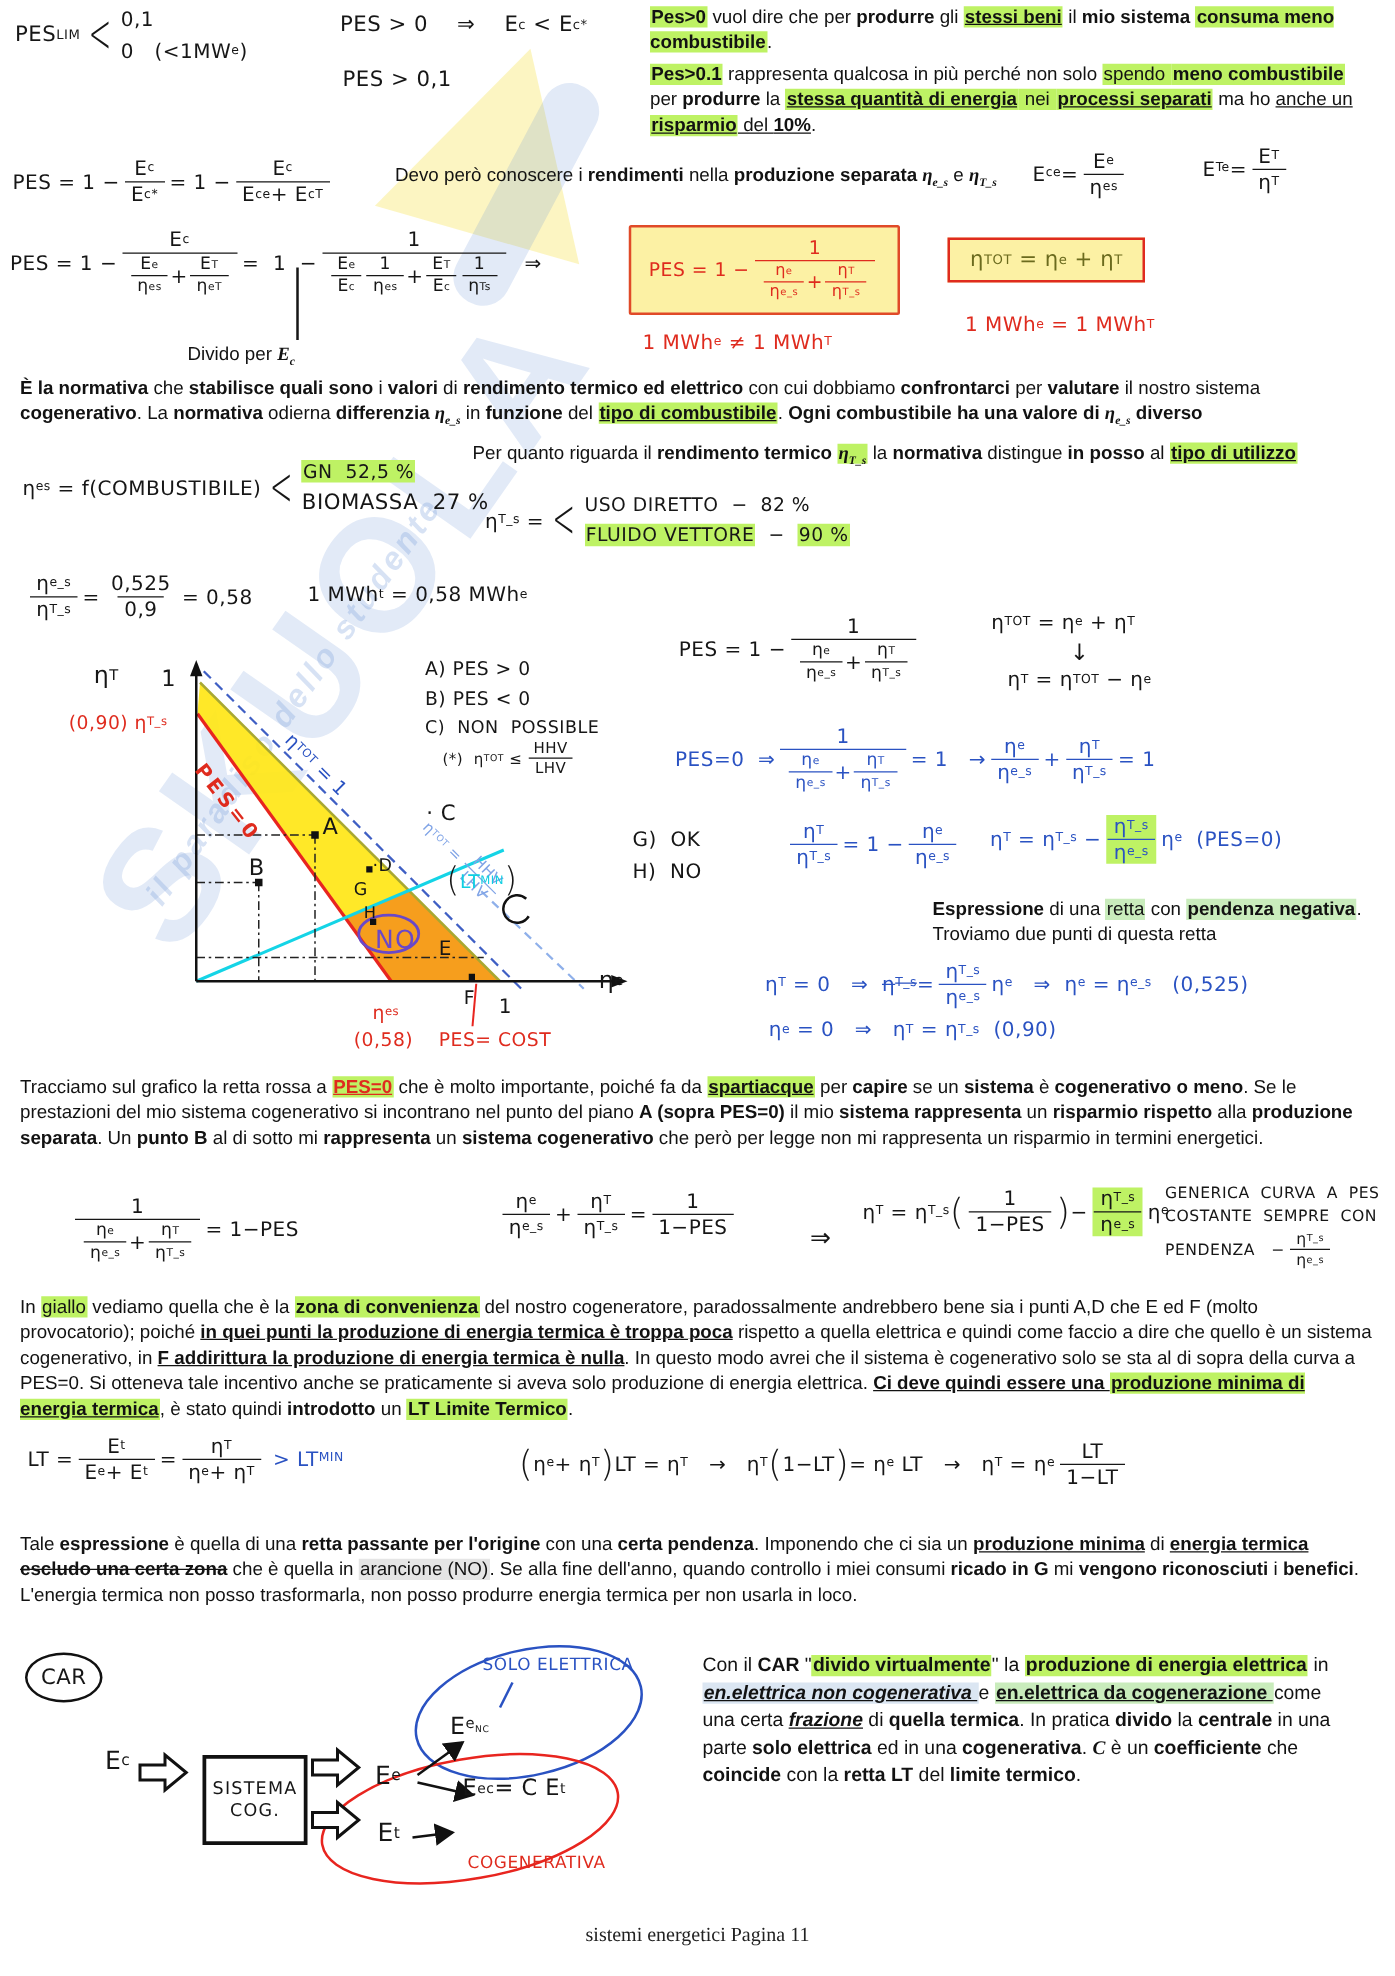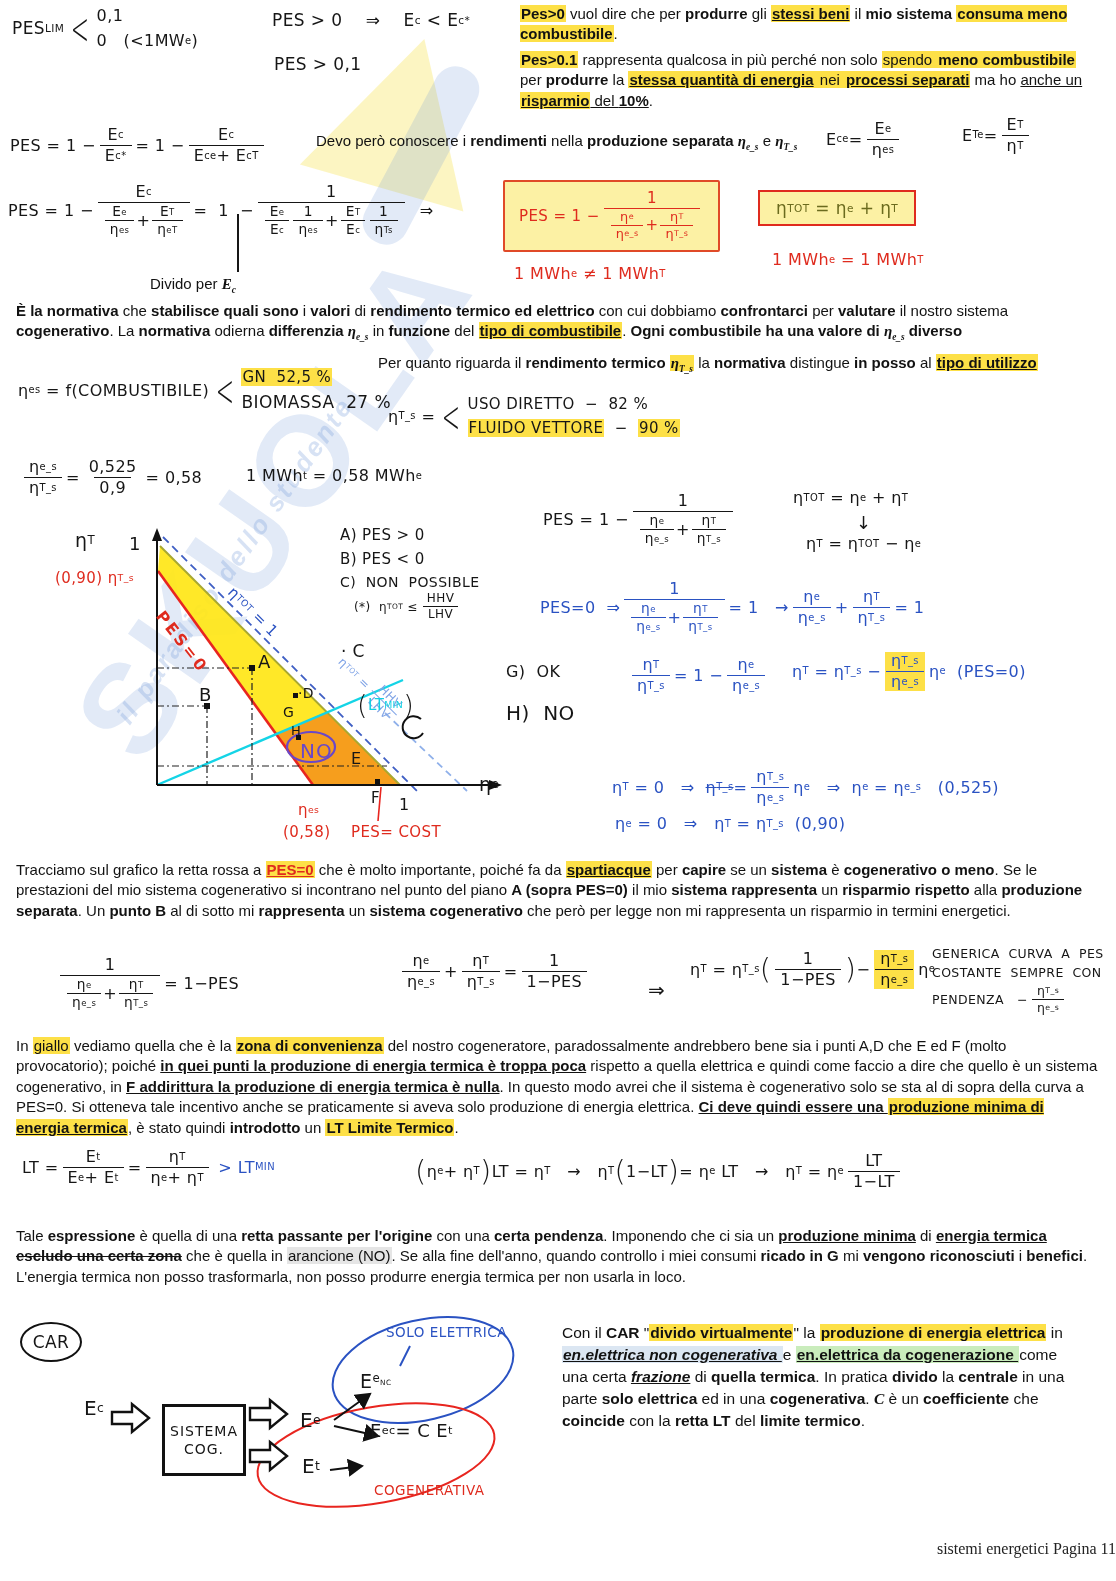--- a/index.html
+++ b/index.html
@@ -16,21 +16,21 @@
   .wm-tag{font-size:26px;font-weight:600;color:rgba(110,150,215,.28);letter-spacing:3px;
           transform:rotate(-55deg);transform-origin:left top;white-space:nowrap;font-style:italic;}
   
   .typed{font-size:15px;line-height:1.36;color:#121212;z-index:2;}
   .nowrap{white-space:nowrap;}
   .b{font-weight:700;}
   .u{text-decoration:underline;}
   .st{text-decoration:line-through;}
   .i{font-style:italic;}
   .math{font-family:"Liberation Serif",serif;font-style:italic;font-weight:600;}
-  .hl-y{background:#fde047;padding:0 1px;}
+  .hl-y{background:#bef264;padding:0 1px;}
   .hl-g{background:#c9ecbc;padding:0 1px;}
   .hl-o{background:#e5e5e5;padding:0 1px;}
   .hl-gray{background:#dbe6f2;padding:0 1px;}
   
   .hw{font-family:"DejaVu Sans",sans-serif;font-size:16px;color:#161616;letter-spacing:.4px;
       display:flex;align-items:center;white-space:nowrap;z-index:2;}
   .hw .tk{display:inline-flex;align-items:center;white-space:pre;}
   .col{display:inline-flex;flex-direction:column;align-items:flex-start;gap:6px;}
   .angle{display:inline-block;transform:scaleY(2.3) scaleX(1.15);font-weight:300;font-size:19px;margin:0 8px;}
   .frac{display:inline-flex;flex-direction:column;align-items:center;margin:0 4px;line-height:1.12;}
@@ -45,21 +45,21 @@
   .cyan{color:#10cfe2;}
   .lblue{color:#7fa3e6;}
   .purple{color:#6a48c8;}
   .olive{color:#6b6b1e;}
   .ink{color:#161616;}
   .box-yellow{background:#fcf1a4;border:2.5px solid #e04a28;border-radius:2px;padding:8px 14px;}
   .box-red{background:#fcf1a4;border:2.5px solid #df2b1e;padding:6px 16px;justify-content:center;}
   .vline{width:2px;background:#161616;}
   .rot{transform-origin:left top;}
   .glabel{position:absolute;z-index:3;}
-  .footer{font-family:"Liberation Serif",serif;font-size:16px;color:#222;width:100%;text-align:right;}
+  .footer{font-family:"Liberation Serif",serif;font-size:16px;color:#222;width:100%;text-align:center;}
   .diagbox{border:3px solid #111;display:flex;flex-direction:column;align-items:center;justify-content:center;
            gap:2px;background:transparent;}
   .oval{border:2.5px solid #111;border-radius:50%;display:flex;align-items:center;justify-content:center;}
 </style>
 </head>
 <body>
 
 <div class="page">
 
   <div class="abs wm wm-tri" style="left:318px;top:36px"></div>
@@ -499,21 +499,21 @@
         <span class="den">
           <span class="tk">η<sub>T_s</sub></span>
         </span>
       </span>
       <span class="tk">= 1</span>
     </div>
   <div class="abs" style="left:506px;top:662px">
     <div class="hw" style="font-size:16px">
         <span class="tk">G)  OK</span>
       </div>
-    <div class="hw" style="font-size:20px;margin-top:20px">
+    <div class="hw" style="font-size:16px;margin-top:6px">
         <span class="tk">H)  NO</span>
       </div>
   </div>
   <div class="abs hw blue" style="left:628px;top:656px">
       <span class="frac">
         <span class="num">
           <span class="tk">η<sub>T</sub></span>
         </span>
         <span class="den">
           <span class="tk">η<sub>T_s</sub></span>
@@ -535,20 +535,21 @@
         <span class="num">
           <span class="tk">η<sub>T_s</sub></span>
         </span>
         <span class="den">
           <span class="tk">η<sub>e_s</sub></span>
         </span>
       </span>
       <span class="tk">η<sub>e</sub></span>
       <span class="tk">  (PES=0)</span>
     </div>
+  <div class="abs typed" style="left:746px;top:718px;width:365px"><span class="b">Espressione</span><span class=""> di una </span><span class="hl-g">retta</span><span class=""> con </span><span class="b hl-g">pendenza negativa</span><span class="">. Troviamo due punti di questa retta</span></div>
   <div class="abs hw blue" style="left:612px;top:768px">
       <span class="tk">η<sub>T</sub> = 0   ⇒  </span>
       <span class="tk st">η<sub>T_s</sub></span>
       <span class="tk">=</span>
       <span class="frac">
         <span class="num">
           <span class="tk">η<sub>T_s</sub></span>
         </span>
         <span class="den">
           <span class="tk">η<sub>e_s</sub></span>

